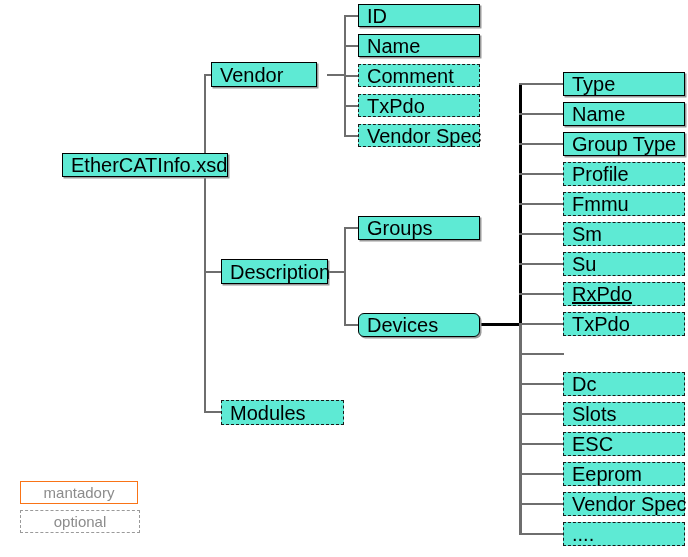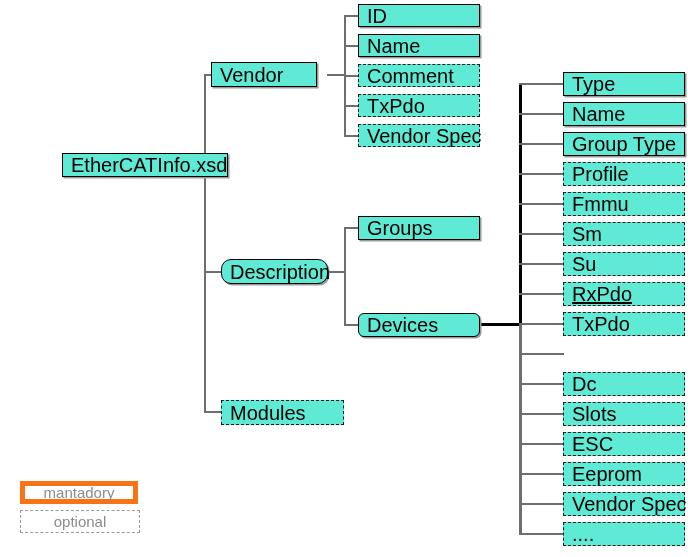--- a/index.html
+++ b/index.html
@@ -42,21 +42,21 @@
     color: #8c8c8c;
     font-size: 15px;
     line-height: 1;
     display: flex;
     align-items: center;
     justify-content: center;
     white-space: nowrap;
     z-index: 3;
   }
   .legend-box.mandatory {
-    border: 5px solid #f97316;
+    border: 1px solid #f97316;
   }
   .legend-box.optional {
     border: 1.5px dashed #9a9a9a;
   }
   .edge {
     position: absolute;
     background: #2b2b2b;
     z-index: 1;
   }
   .edge.thin {
@@ -120,21 +120,21 @@
   <div class="edge thin" style="left:519px; top:533px; width:45px; height:2px;"></div>
 
   <div class="node mandatory" style="left:22px; top:153px; width:166px; height:24px;margin-left:40px;">
     <span>EtherCATInfo.xsd</span>
   </div>
 
   <div class="node mandatory" style="left:211px; top:62px; width:106px; height:25px;">
     <span>Vendor</span>
   </div>
 
-  <div class="node mandatory" style="left:221px; top:259px; width:107px; height:25px;border-radius:10px;">
+  <div class="node mandatory" style="left:221px; top:259px; width:107px; height:25px;">
     <span>Description</span>
   </div>
 
   <div class="node optional" style="left:221px; top:400px; width:123px; height:25px;">
     <span>Modules</span>
   </div>
 
   <div class="node mandatory" style="left:358px; top:4px; width:122px; height:23px;">
     <span>ID</span>
   </div>

